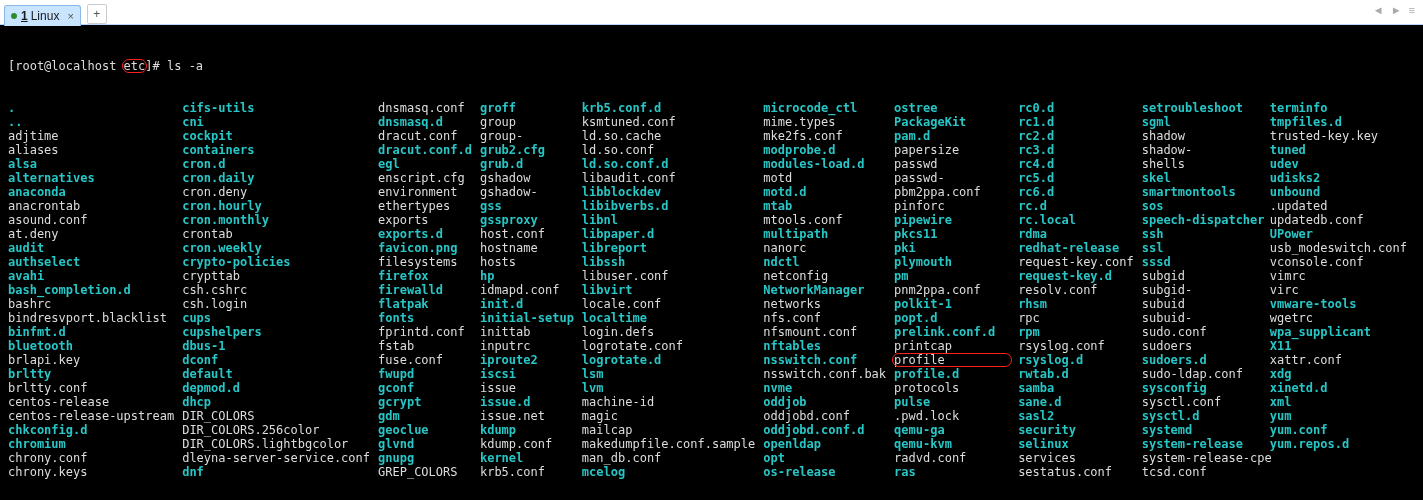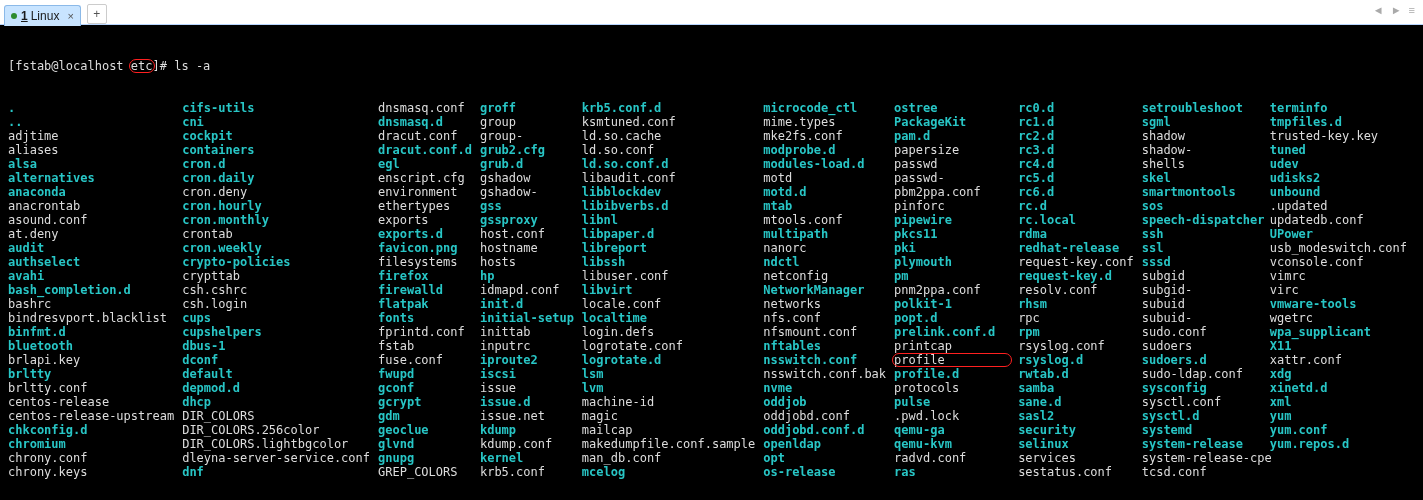--- a/index.html
+++ b/index.html
@@ -127,18 +127,18 @@
       <span>+</span>
     </div>
     <div class="navbtns">
       <span>◄</span>
       <span>►</span>
       <span>≡</span>
     </div>
   </div>
 
   <div class="term">
-    <span class="row"><span class="wht">[fstab@localhost </span><span class="wht box">etc</span><span class="wht">]# </span><span class="wht">ls -a</span></span>
+    <span class="row"><span class="wht">[root@localhost </span><span class="wht box">etc</span><span class="wht">]# </span><span class="wht">ls -a</span></span>
     <div class="cols" id="listing"><div class="col" style="width: 170px;"><span class="cyan">.</span><span class="cyan">..</span><span class="wht">adjtime</span><span class="wht">aliases</span><span class="cyan">alsa</span><span class="cyan">alternatives</span><span class="cyan">anaconda</span><span class="wht">anacrontab</span><span class="wht">asound.conf</span><span class="wht">at.deny</span><span class="cyan">audit</span><span class="cyan">authselect</span><span class="cyan">avahi</span><span class="cyan">bash_completion.d</span><span class="wht">bashrc</span><span class="wht">bindresvport.blacklist</span><span class="cyan">binfmt.d</span><span class="cyan">bluetooth</span><span class="wht">brlapi.key</span><span class="cyan">brltty</span><span class="wht">brltty.conf</span><span class="wht">centos-release</span><span class="wht">centos-release-upstream</span><span class="cyan">chkconfig.d</span><span class="cyan">chromium</span><span class="wht">chrony.conf</span><span class="wht">chrony.keys</span></div><div class="col" style="width: 195px;"><span class="cyan">cifs-utils</span><span class="cyan">cni</span><span class="cyan">cockpit</span><span class="cyan">containers</span><span class="cyan">cron.d</span><span class="cyan">cron.daily</span><span class="wht">cron.deny</span><span class="cyan">cron.hourly</span><span class="cyan">cron.monthly</span><span class="wht">crontab</span><span class="cyan">cron.weekly</span><span class="cyan">crypto-policies</span><span class="wht">crypttab</span><span class="wht">csh.cshrc</span><span class="wht">csh.login</span><span class="cyan">cups</span><span class="cyan">cupshelpers</span><span class="cyan">dbus-1</span><span class="cyan">dconf</span><span class="cyan">default</span><span class="cyan">depmod.d</span><span class="cyan">dhcp</span><span class="wht">DIR_COLORS</span><span class="wht">DIR_COLORS.256color</span><span class="wht">DIR_COLORS.lightbgcolor</span><span class="wht">dleyna-server-service.conf</span><span class="cyan">dnf</span></div><div class="col" style="width: 100px;"><span class="wht">dnsmasq.conf</span><span class="cyan">dnsmasq.d</span><span class="wht">dracut.conf</span><span class="cyan">dracut.conf.d</span><span class="cyan">egl</span><span class="wht">enscript.cfg</span><span class="wht">environment</span><span class="wht">ethertypes</span><span class="wht">exports</span><span class="cyan">exports.d</span><span class="cyan">favicon.png</span><span class="wht">filesystems</span><span class="cyan">firefox</span><span class="cyan">firewalld</span><span class="cyan">flatpak</span><span class="cyan">fonts</span><span class="wht">fprintd.conf</span><span class="wht">fstab</span><span class="wht">fuse.conf</span><span class="cyan">fwupd</span><span class="cyan">gconf</span><span class="cyan">gcrypt</span><span class="cyan">gdm</span><span class="cyan">geoclue</span><span class="cyan">glvnd</span><span class="cyan">gnupg</span><span class="wht">GREP_COLORS</span></div><div class="col" style="width: 100px;"><span class="cyan">groff</span><span class="wht">group</span><span class="wht">group-</span><span class="cyan">grub2.cfg</span><span class="cyan">grub.d</span><span class="wht">gshadow</span><span class="wht">gshadow-</span><span class="cyan">gss</span><span class="cyan">gssproxy</span><span class="wht">host.conf</span><span class="wht">hostname</span><span class="wht">hosts</span><span class="cyan">hp</span><span class="wht">idmapd.conf</span><span class="cyan">init.d</span><span class="cyan">initial-setup</span><span class="wht">inittab</span><span class="wht">inputrc</span><span class="cyan">iproute2</span><span class="cyan">iscsi</span><span class="wht">issue</span><span class="cyan">issue.d</span><span class="wht">issue.net</span><span class="cyan">kdump</span><span class="wht">kdump.conf</span><span class="cyan">kernel</span><span class="wht">krb5.conf</span></div><div class="col" style="width: 175px;"><span class="cyan">krb5.conf.d</span><span class="wht">ksmtuned.conf</span><span class="wht">ld.so.cache</span><span class="wht">ld.so.conf</span><span class="cyan">ld.so.conf.d</span><span class="wht">libaudit.conf</span><span class="cyan">libblockdev</span><span class="cyan">libibverbs.d</span><span class="cyan">libnl</span><span class="cyan">libpaper.d</span><span class="cyan">libreport</span><span class="cyan">libssh</span><span class="wht">libuser.conf</span><span class="cyan">libvirt</span><span class="wht">locale.conf</span><span class="cyan">localtime</span><span class="wht">login.defs</span><span class="wht">logrotate.conf</span><span class="cyan">logrotate.d</span><span class="cyan">lsm</span><span class="cyan">lvm</span><span class="wht">machine-id</span><span class="wht">magic</span><span class="wht">mailcap</span><span class="wht">makedumpfile.conf.sample</span><span class="wht">man_db.conf</span><span class="cyan">mcelog</span></div><div class="col" style="width: 130px;"><span class="cyan">microcode_ctl</span><span class="wht">mime.types</span><span class="wht">mke2fs.conf</span><span class="cyan">modprobe.d</span><span class="cyan">modules-load.d</span><span class="wht">motd</span><span class="cyan">motd.d</span><span class="cyan">mtab</span><span class="wht">mtools.conf</span><span class="cyan">multipath</span><span class="wht">nanorc</span><span class="cyan">ndctl</span><span class="wht">netconfig</span><span class="cyan">NetworkManager</span><span class="wht">networks</span><span class="wht">nfs.conf</span><span class="wht">nfsmount.conf</span><span class="cyan">nftables</span><span class="cyan">nsswitch.conf</span><span class="wht">nsswitch.conf.bak</span><span class="cyan">nvme</span><span class="cyan">oddjob</span><span class="wht">oddjobd.conf</span><span class="cyan">oddjobd.conf.d</span><span class="cyan">openldap</span><span class="cyan">opt</span><span class="cyan">os-release</span></div><div class="col" style="width: 125px;"><span class="cyan">ostree</span><span class="cyan">PackageKit</span><span class="cyan">pam.d</span><span class="wht">papersize</span><span class="wht">passwd</span><span class="wht">passwd-</span><span class="wht">pbm2ppa.conf</span><span class="wht">pinforc</span><span class="cyan">pipewire</span><span class="cyan">pkcs11</span><span class="cyan">pki</span><span class="cyan">plymouth</span><span class="cyan">pm</span><span class="wht">pnm2ppa.conf</span><span class="cyan">polkit-1</span><span class="cyan">popt.d</span><span class="cyan">prelink.conf.d</span><span class="wht">printcap</span><span class="wht box">profile</span><span class="cyan">profile.d</span><span class="wht">protocols</span><span class="cyan">pulse</span><span class="wht">.pwd.lock</span><span class="cyan">qemu-ga</span><span class="cyan">qemu-kvm</span><span class="wht">radvd.conf</span><span class="cyan">ras</span></div><div class="col" style="width: 120px;"><span class="cyan">rc0.d</span><span class="cyan">rc1.d</span><span class="cyan">rc2.d</span><span class="cyan">rc3.d</span><span class="cyan">rc4.d</span><span class="cyan">rc5.d</span><span class="cyan">rc6.d</span><span class="cyan">rc.d</span><span class="cyan">rc.local</span><span class="cyan">rdma</span><span class="cyan">redhat-release</span><span class="wht">request-key.conf</span><span class="cyan">request-key.d</span><span class="wht">resolv.conf</span><span class="cyan">rhsm</span><span class="wht">rpc</span><span class="cyan">rpm</span><span class="wht">rsyslog.conf</span><span class="cyan">rsyslog.d</span><span class="cyan">rwtab.d</span><span class="cyan">samba</span><span class="cyan">sane.d</span><span class="cyan">sasl2</span><span class="cyan">security</span><span class="cyan">selinux</span><span class="wht">services</span><span class="wht">sestatus.conf</span></div><div class="col" style="width: 120px;"><span class="cyan">setroubleshoot</span><span class="cyan">sgml</span><span class="wht">shadow</span><span class="wht">shadow-</span><span class="wht">shells</span><span class="cyan">skel</span><span class="cyan">smartmontools</span><span class="cyan">sos</span><span class="cyan">speech-dispatcher</span><span class="cyan">ssh</span><span class="cyan">ssl</span><span class="cyan">sssd</span><span class="wht">subgid</span><span class="wht">subgid-</span><span class="wht">subuid</span><span class="wht">subuid-</span><span class="wht">sudo.conf</span><span class="wht">sudoers</span><span class="cyan">sudoers.d</span><span class="wht">sudo-ldap.conf</span><span class="cyan">sysconfig</span><span class="wht">sysctl.conf</span><span class="cyan">sysctl.d</span><span class="cyan">systemd</span><span class="cyan">system-release</span><span class="wht">system-release-cpe</span><span class="wht">tcsd.conf</span></div><div class="col" style="width: 145px;"><span class="cyan">terminfo</span><span class="cyan">tmpfiles.d</span><span class="wht">trusted-key.key</span><span class="cyan">tuned</span><span class="cyan">udev</span><span class="cyan">udisks2</span><span class="cyan">unbound</span><span class="wht">.updated</span><span class="wht">updatedb.conf</span><span class="cyan">UPower</span><span class="wht">usb_modeswitch.conf</span><span class="wht">vconsole.conf</span><span class="wht">vimrc</span><span class="wht">virc</span><span class="cyan">vmware-tools</span><span class="wht">wgetrc</span><span class="cyan">wpa_supplicant</span><span class="cyan">X11</span><span class="wht">xattr.conf</span><span class="cyan">xdg</span><span class="cyan">xinetd.d</span><span class="cyan">xml</span><span class="cyan">yum</span><span class="cyan">yum.conf</span><span class="cyan">yum.repos.d</span><span class="wht">&nbsp;</span><span class="wht">&nbsp;</span></div></div>
     
   </div>
 
 </div>
 
 </body></html>

